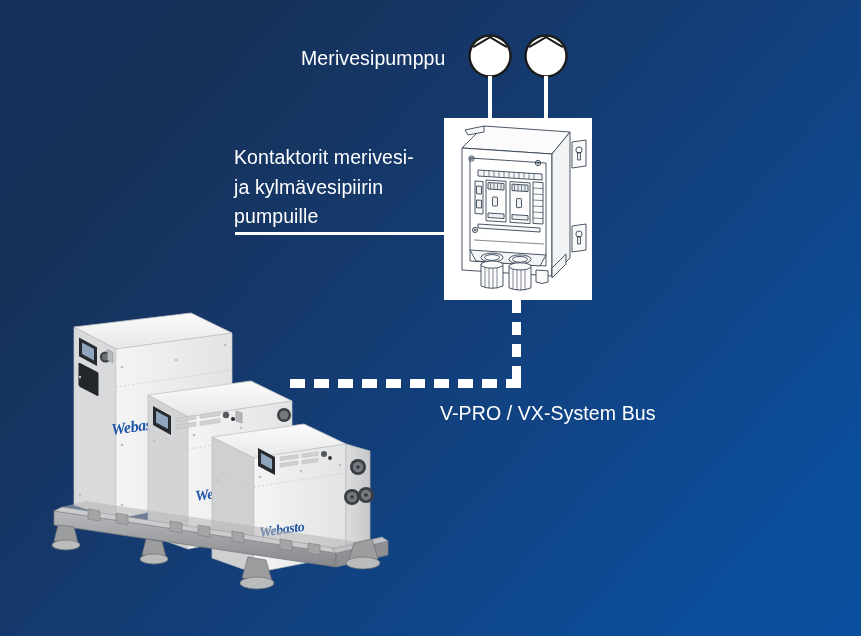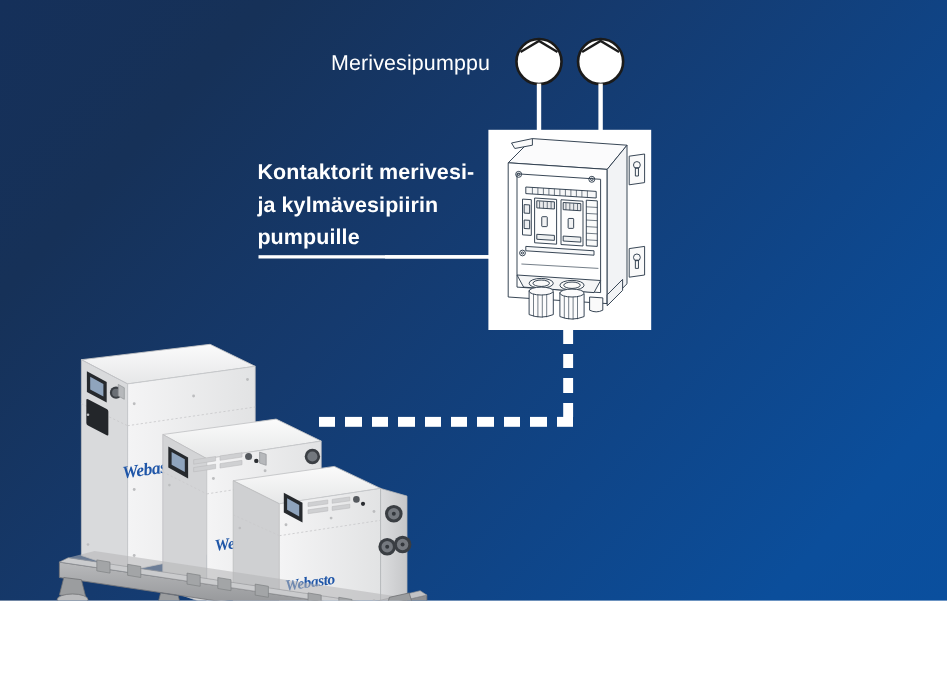--- a/index.html
+++ b/index.html
@@ -4,21 +4,21 @@
 <style>
   * { box-sizing: border-box; }
   html, body {
     margin: 0; padding: 0;
     width: 861px; height: 636px;
     overflow: hidden;
     font-family: "Liberation Sans", sans-serif;
   }
   #stage {
     position: relative;
-    width: 861px; height: 546px;
+    width: 861px; height: 636px;
     background: linear-gradient(132deg,
        #15305a 0%,
        #163158 18%,
        #153a6e 42%,
        #0f4588 68%,
        #0b4e9b 88%,
        #0a4f9e 100%);
     overflow: hidden;
     padding-left: 32px;
   }
@@ -29,21 +29,21 @@
     color: #ffffff;
     font-size: 19.5px;
     line-height: 26px;
     letter-spacing: 0.1px;
     white-space: pre;
     user-select: none;
   }
   #lbl-sea   { left: 301px; top: 45px; }
   #lbl-cold  { left: 576px; top: 45px; }
   #lbl-bus   { left: 440px; top: 400px; }
-  #lbl-cont  { left: 234px; top: 143px; line-height: 29.5px; white-space: pre-line; font-weight: bold; }
+  #lbl-cont  { left: 234px; top: 143px; line-height: 29.5px; white-space: pre-line; }
 
   
   #cont-rule {
     position: absolute;
     left: 235px; top: 232px;
     width: 211px; height: 3px;
     background: #ffffff;
   }
 
   
@@ -236,20 +236,21 @@
 
         <path d="M 92 152 L 104 152.8 L 104 164 Q 98 167 92 164 Z" fill="#fafafa"></path>
         <path d="M 108 150 L 122 136 L 122 146 L 108 160 Z" fill="#f2f3f5"></path>
       </g>
     </svg>
   </div>
 
   <div class="bus-seg" id="bus-vert"></div>
   <div class="bus-seg" id="bus-horiz"></div>
 
+  <div class="label" id="lbl-bus">V-PRO / VX-System Bus</div>
 
   <div id="chillers">
     <svg width="400" height="290" viewBox="0 0 400 290">
       <defs>
         <linearGradient id="faceL" x1="0" y1="0" x2="1" y2="0">
           <stop offset="0%" stop-color="#f4f4f5"></stop>
           <stop offset="100%" stop-color="#e2e3e4"></stop>
         </linearGradient>
         <linearGradient id="faceR" x1="0" y1="0" x2="1" y2="0">
           <stop offset="0%" stop-color="#dcdddf"></stop>

